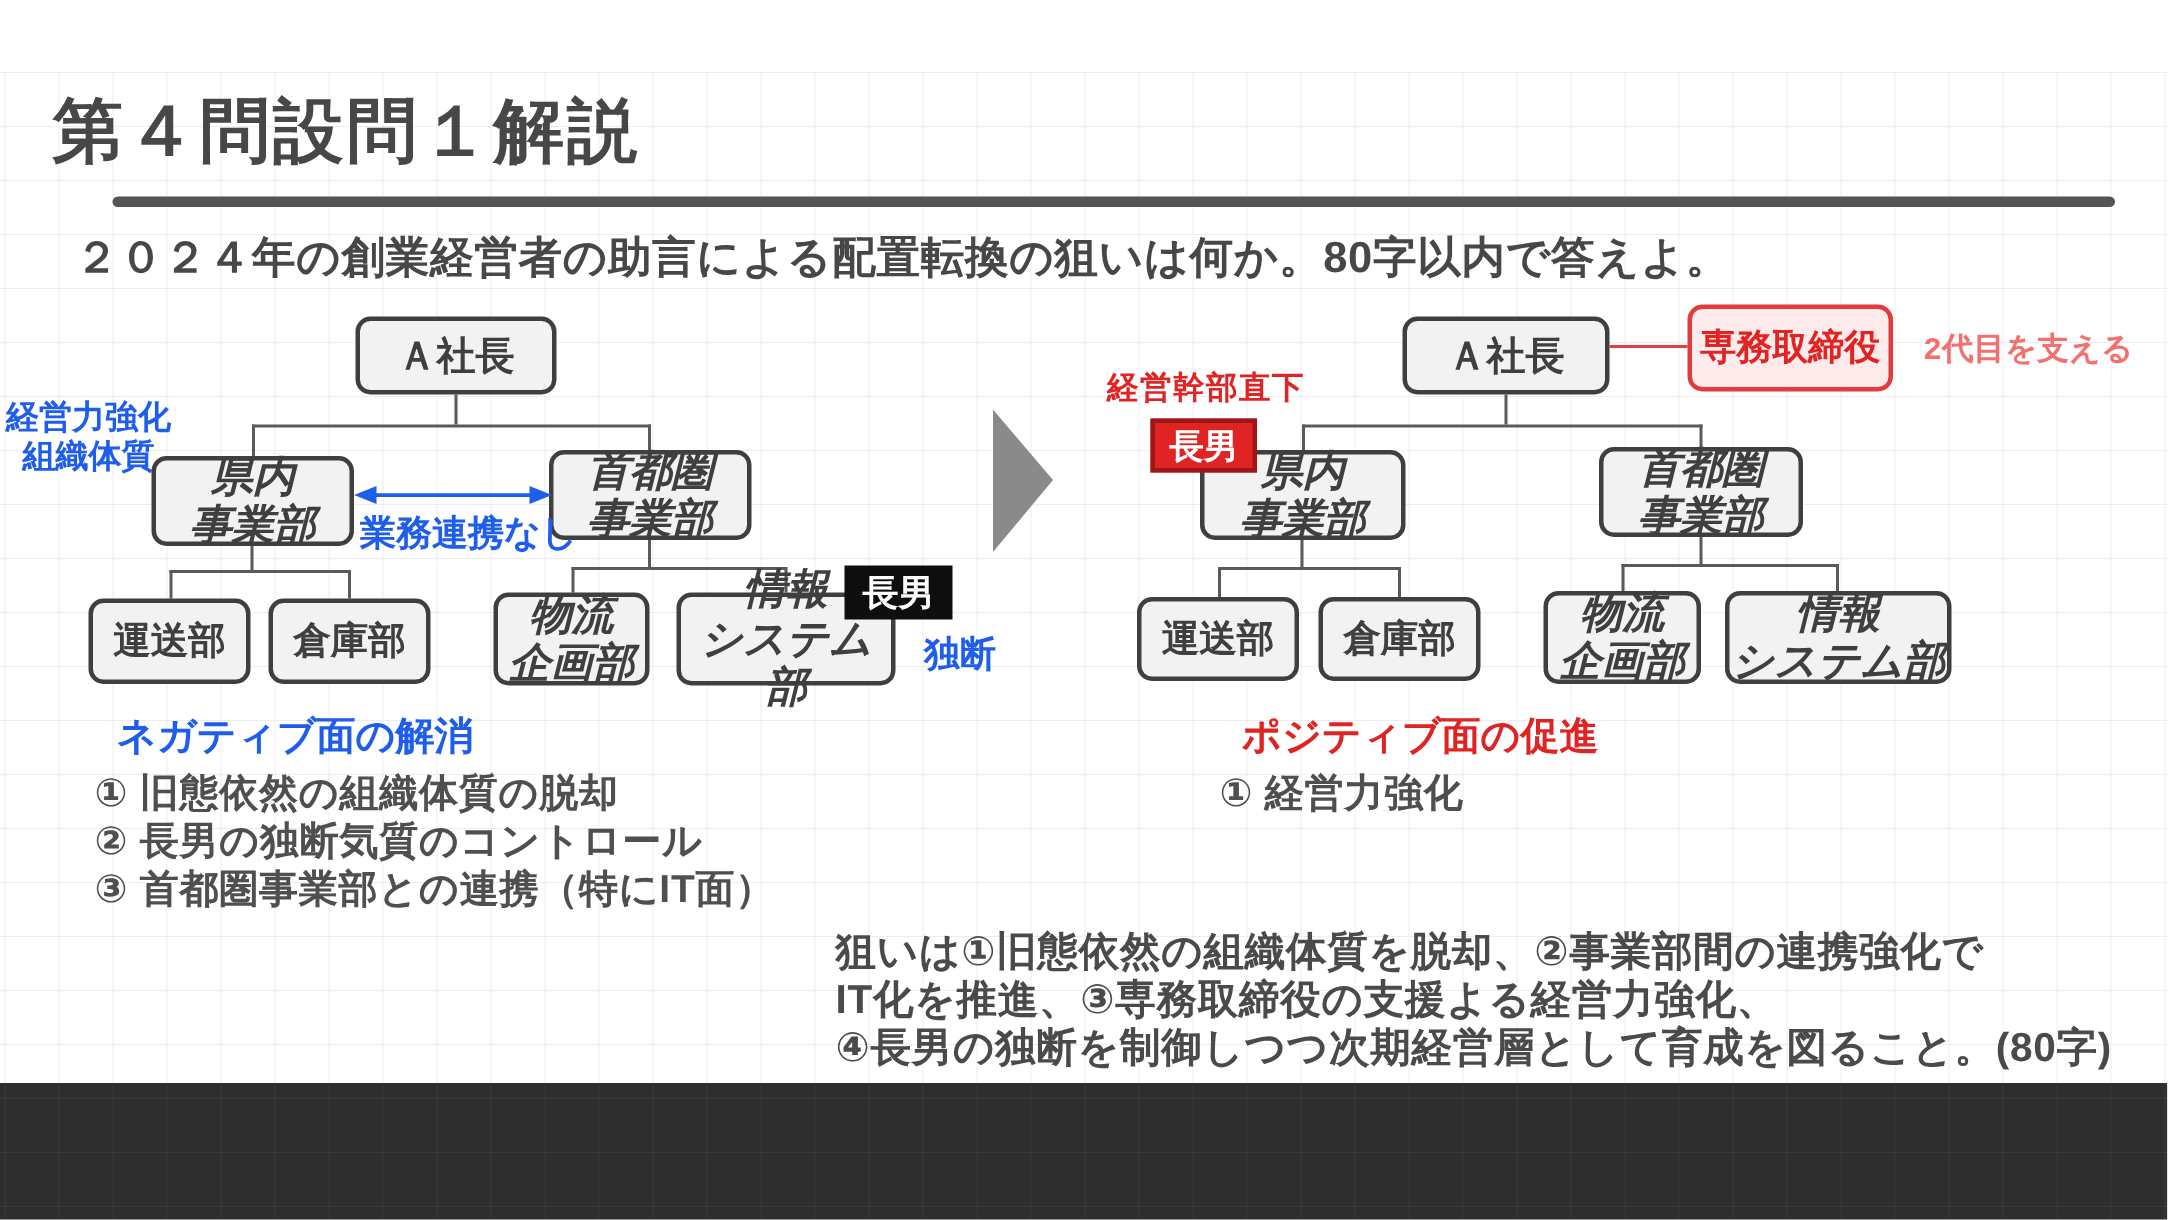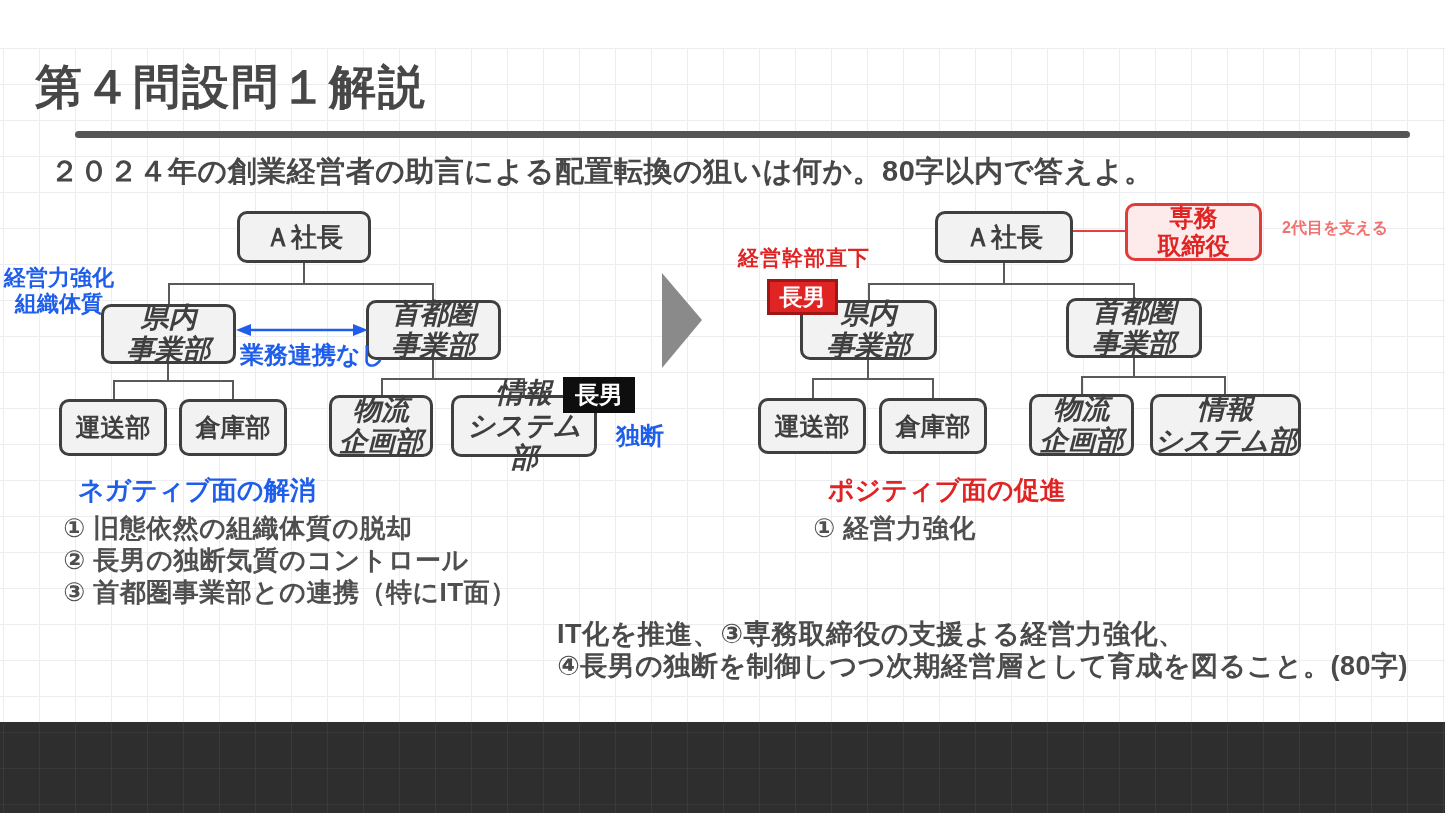--- a/index.html
+++ b/index.html
@@ -58,33 +58,33 @@
   }
   .tag-red {
     position: absolute; background: #e02424; border: 3px solid #9e1616;
     color: #ffffff; display: flex; align-items: center; justify-content: center;
     font-size: 23px; z-index: 5;
   }
   .senmu-box {
     position: absolute;
     background: #fcebea; border: 3px solid #e23b3b; border-radius: 10px;
     color: #e02424; font-size: 24px; line-height: 1.15;
-    display: flex; flex-direction: column; align-items: center; justify-content: center;
+    display: flex; flex-direction: row; align-items: center; justify-content: center;
     text-align: center;
   }
 
   .blue-label { position: absolute; color: #1e5eeb; }
   .red-label  { position: absolute; color: #e02424; }
   .salmon-label { position: absolute; color: #f2716f; }
 
   .old-culture { left: 0px; top: 217px; width: 118px; font-size: 22px; line-height: 1.18; text-align: center; }
   .no-link { left: 240px; top: 291px; font-size: 24px; }
   .dokudan { left: 616px; top: 372px; font-size: 24px; }
   .direct-label { left: 738px; top: 196px; font-size: 21px; letter-spacing: 1px; }
-  .support-label { left: 1282px; top: 170px; font-size: 16px; }
+  .support-label { left: 1282px; top: 170px; font-size: 21px; font-family: Liberation Mono, monospace; }
 
   .transition-arrow {
     position: absolute; left: 662px; top: 225px;
     width: 0; height: 0;
     border-top: 47px solid transparent;
     border-bottom: 48px solid transparent;
     border-left: 40px solid #8a8a8a;
   }
 
   .section { position: absolute; }
@@ -246,19 +246,20 @@
   </div>
 
   <div class="section pos">
     <div class="head">ポジティブ面の促進</div>
     <ul>
       <li>① 経営力強化</li>
     </ul>
   </div>
 
   <div class="abs answer">
+    <div>狙いは①旧態依然の組織体質を脱却、②事業部間の連携強化で</div>
     <div>IT化を推進、③専務取締役の支援よる経営力強化、</div>
     <div>④長男の独断を制御しつつ次期経営層として育成を図ること。(80字)</div>
   </div>
 
   <div class="footer-bar"></div>
 
 </div>
 
 </body></html>

